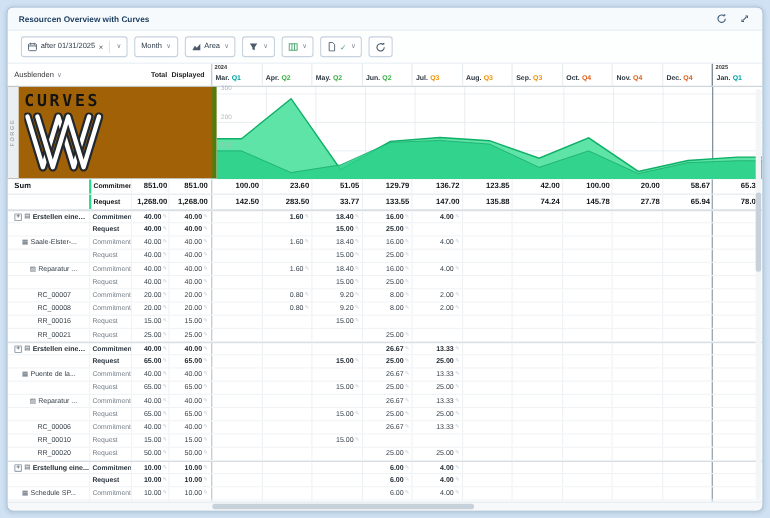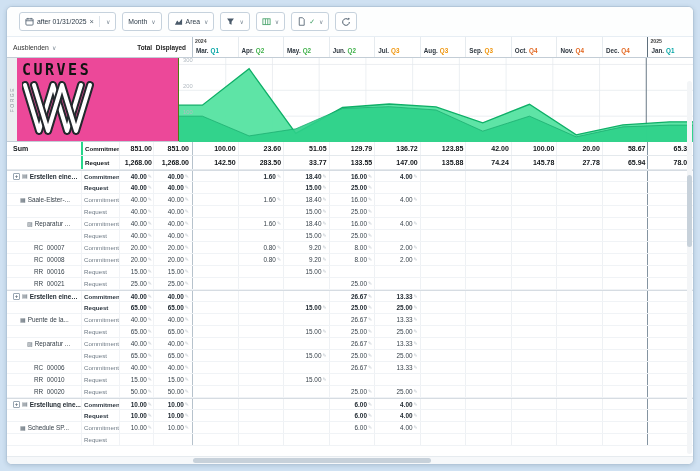--- a/index.html
+++ b/index.html
@@ -36,21 +36,21 @@
   .gh-right{flex:1;display:flex}
   .mcell{flex:1;position:relative;display:flex;align-items:flex-end;gap:2px;padding:0 0 3px 3px;
     border-left:1px solid #e6ebef;font-size:6.3px;cursor:pointer;overflow:hidden}
   .mcell:first-child{border-left:none}
   .mcell.yline{border-left:1px solid #5f707d}
   .mname{color:#2e3740;font-weight:600}
   .mq{font-weight:700}
   .year{position:absolute;top:1px;left:2px;font-size:5.2px;color:#444;font-weight:700}
   
   .band{height:84px;flex:none;display:flex;border-bottom:1px solid #c3cdd6}
-  .logo-pane{width:172px;flex:none;position:relative;border-right:1px solid #4d7c0f;background:#ec4899;overflow:hidden}
+  .logo-pane{width:190px;flex:none;position:relative;border-right:4px solid #4d7c0f;background:#a16207;overflow:hidden}
   .forge-strip{position:absolute;left:0;top:0;bottom:0;width:10px;background:#eceff1;
     display:flex;align-items:center;justify-content:center}
   .forge-text{writing-mode:vertical-rl;transform:rotate(180deg);font-size:5px;color:#8a9298;letter-spacing:1.5px}
   .curves-text{position:absolute;left:15px;top:3px;font-family:"DejaVu Sans Mono","Liberation Mono",monospace;
     font-weight:800;font-size:15px;letter-spacing:2.5px;color:#131313}
   .logo-mark{position:absolute;left:15px;top:23px}
   .chart{flex:1;position:relative;background:#fff}
   .chart svg{display:block;width:100%;height:84px}
   .ytick{position:absolute;left:4px;font-size:5.8px;color:#b2bac1;z-index:2}
   
@@ -82,20 +82,38 @@
   .hscroll{height:8px;flex:none;position:relative;background:#f6f8fa;border-top:1px solid #e6ebef}
   .hthumb{position:absolute;top:1px;left:186px;width:238px;height:5px;background:#c7d1da;border-radius:3px;cursor:pointer}
   .vscroll{position:absolute;right:1px;top:74px;bottom:10px;width:5px;background:#f3f5f7;border-radius:3px}
   .vthumb{position:absolute;top:94px;left:0;width:5px;height:72px;background:#c7d1da;border-radius:3px;cursor:pointer}
 </style>
 </head>
 <body>
 
 <div class="window">
 
+  <div class="titlebar">
+    <span class="title">Resourcen Overview with Curves</span>
+    <div class="title-actions">
+      <span class="tbtn">
+        <svg width="10" height="10" viewBox="0 0 12 12">
+            <path d="M10 6a4 4 0 1 1-1.2-2.85" fill="none" stroke="#3c5a77" stroke-width="1.2"></path>
+            <path d="M8.2 0.9 L10.4 1.6 L9.4 3.8 Z" fill="#3c5a77"></path>
+          </svg>
+      </span>
+      <span class="tbtn">
+        <svg width="10" height="10" viewBox="0 0 12 12">
+            <path d="M4 8 L8 4" stroke="#3c5a77" stroke-width="1.1"></path>
+            <path d="M6.8 3 H9 V5.2" fill="none" stroke="#3c5a77" stroke-width="1.1"></path>
+            <path d="M5.2 9 H3 V6.8" fill="none" stroke="#3c5a77" stroke-width="1.1"></path>
+          </svg>
+      </span>
+    </div>
+  </div>
 
   <div class="toolbar">
     <div class="chip">
       <span class="cicon">
         <svg width="9" height="9" viewBox="0 0 10 10">
             <rect x="1" y="2" width="8" height="7" rx="1" fill="none" stroke="#4a5a6a" stroke-width="0.9"></rect>
             <line x1="3.2" y1="1" x2="3.2" y2="3" stroke="#4a5a6a" stroke-width="0.9"></line>
             <line x1="6.8" y1="1" x2="6.8" y2="3" stroke="#4a5a6a" stroke-width="0.9"></line>
             <line x1="1" y1="4.2" x2="9" y2="4.2" stroke="#4a5a6a" stroke-width="0.9"></line>
           </svg>

